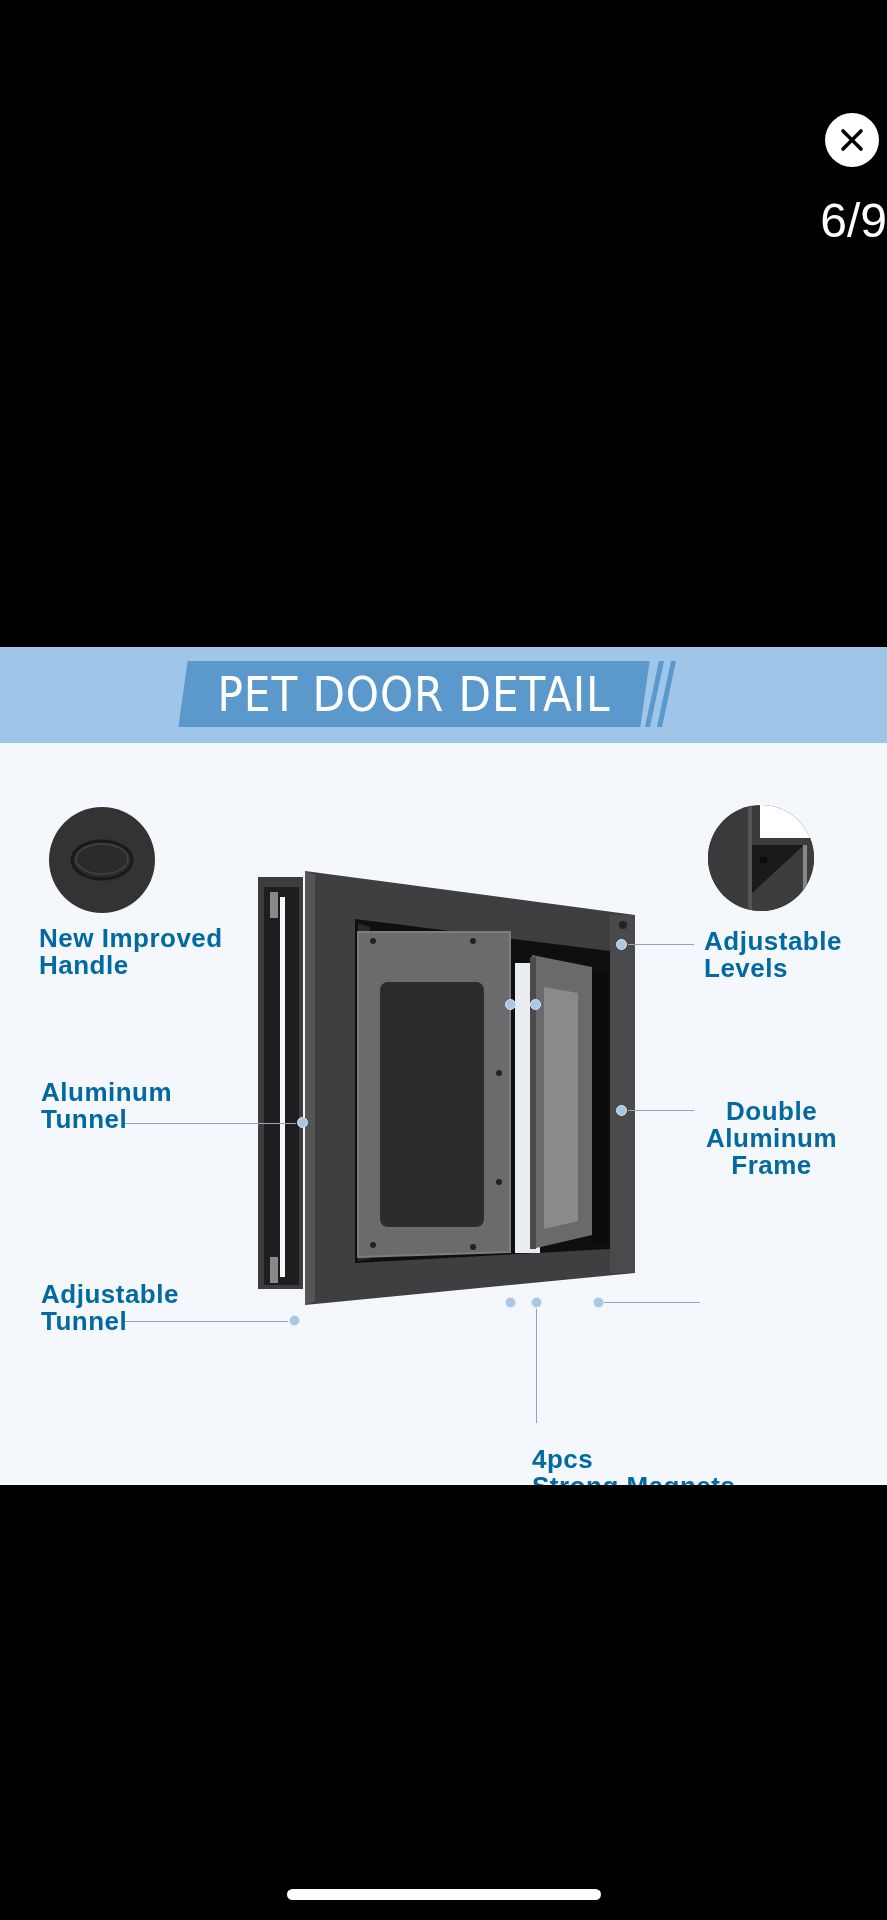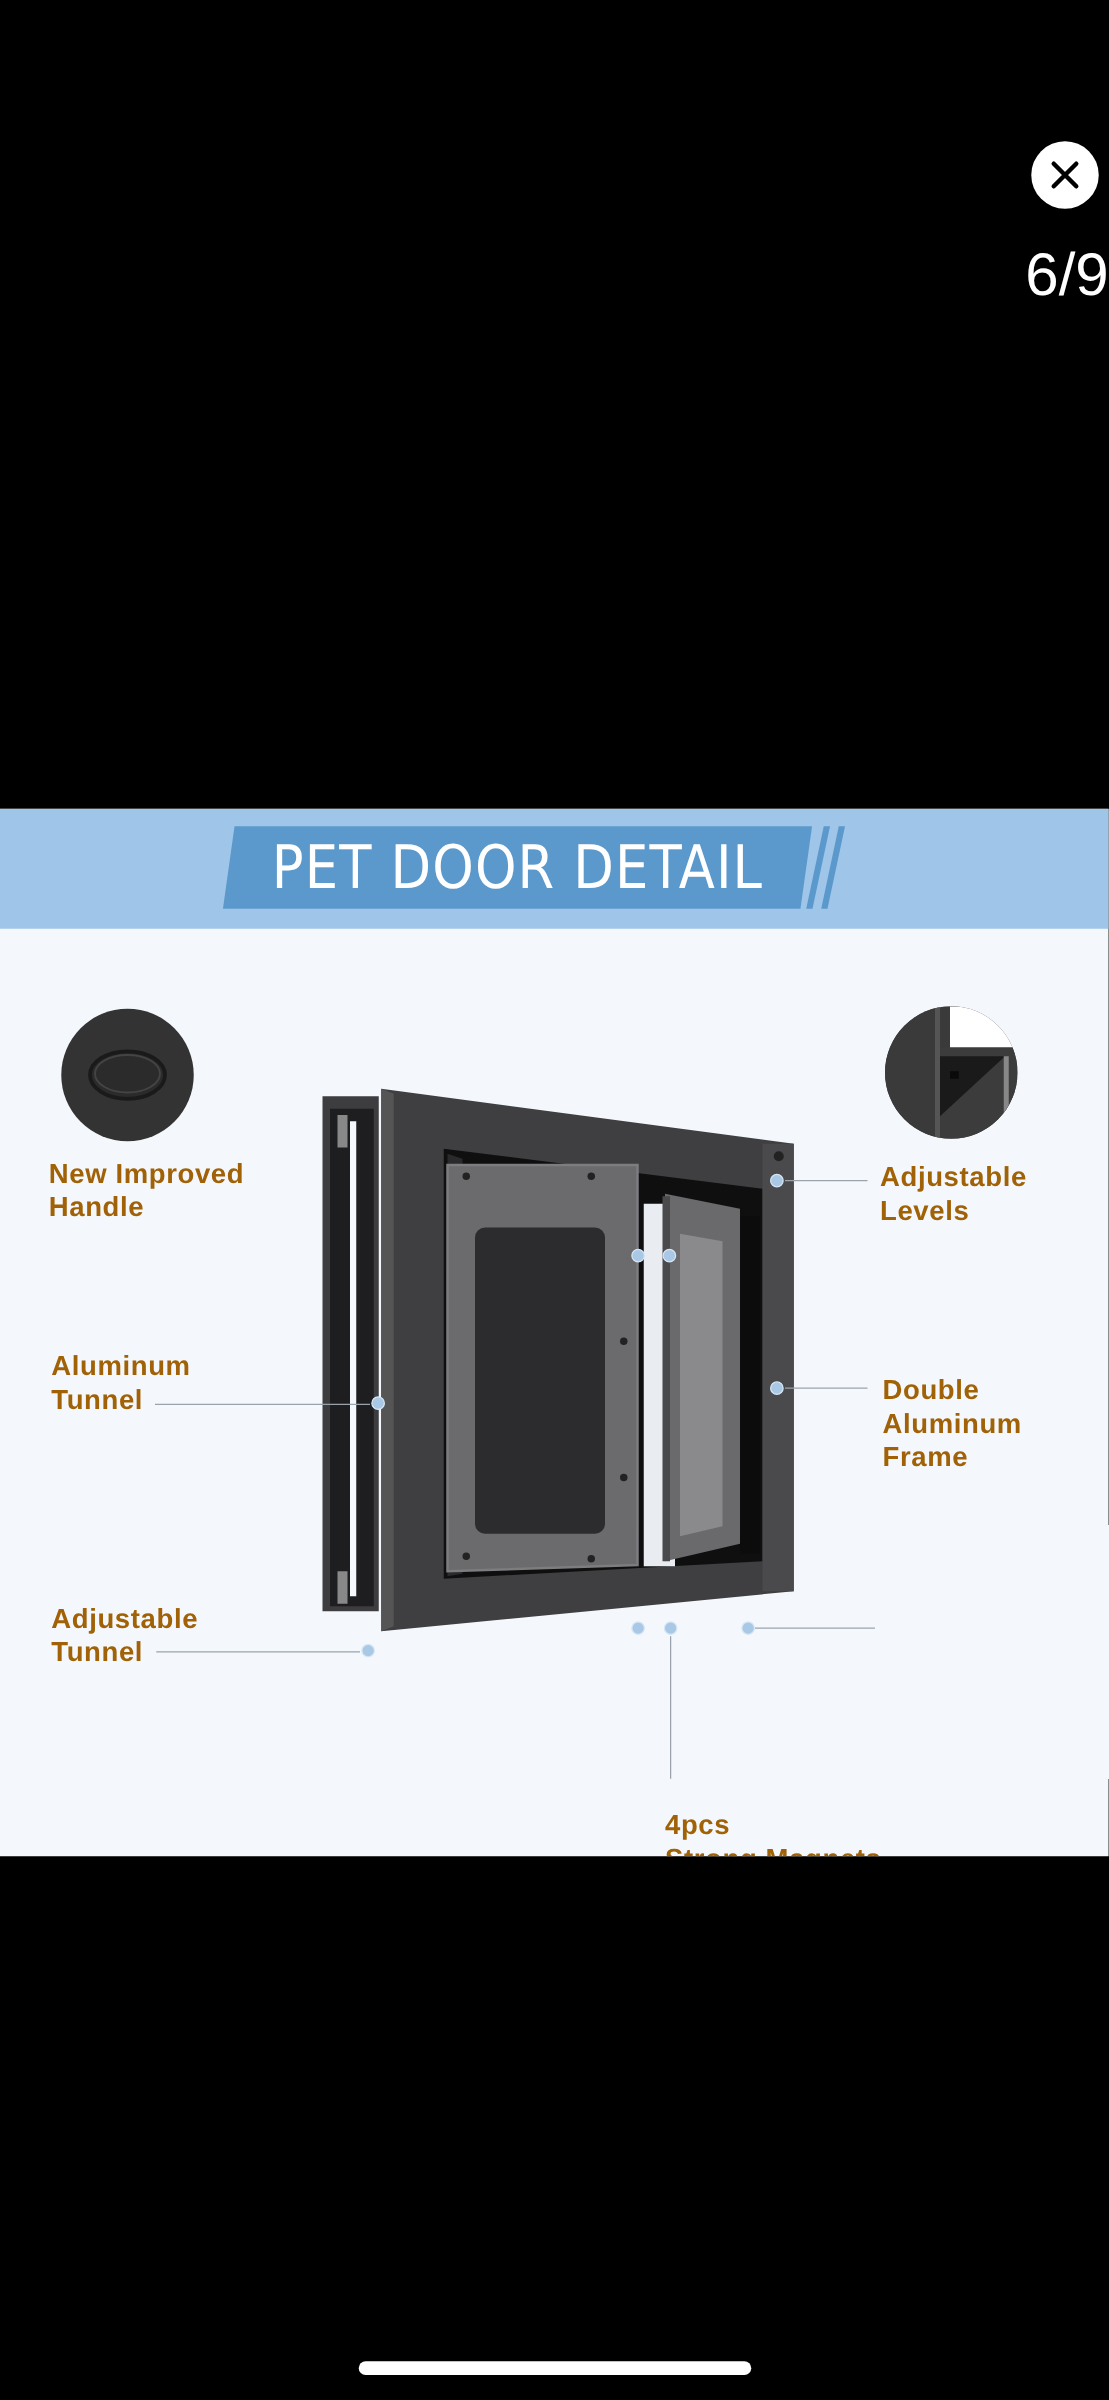--- a/index.html
+++ b/index.html
@@ -32,21 +32,21 @@
     }
     .banner-title {
       position: absolute; left: 183px; top: 14px; width: 462px; height: 66px;
       display: flex; align-items: center; justify-content: center;
       color: #fff; font-size: 48px; letter-spacing: 1px;
       font-family: "DejaVu Sans", sans-serif; font-weight: normal;
       transform: scaleX(0.88);
     }
 
     .label {
-      position: absolute; color: #a16207; font-weight: bold; font-size: 22px; line-height: 27px;
+      position: absolute; color: #0369a1; font-weight: bold; font-size: 26px; line-height: 27px;
       font-family: "Liberation Sans", sans-serif; letter-spacing: 0.5px; white-space: pre-line;
     }
     .leader { position: absolute; background: #9aa3ab; }
     .dot {
       position: absolute; width: 11px; height: 11px; border-radius: 50%;
       background: #a8c8e6; border: 1px solid #d6e6f4;
     }
     .inset-circle {
       position: absolute; border-radius: 50%; overflow: hidden;
     }
@@ -146,21 +146,21 @@
 
   <div class="leader" style="left:628px; top:297px; width:66px; height:1px;"></div>
   <div class="leader" style="left:628px; top:463px; width:66px; height:1px;"></div>
   <div class="leader" style="left:124px; top:476px; width:172px; height:1px;"></div>
   <div class="leader" style="left:125px; top:674px; width:163px; height:1px;"></div>
   <div class="leader" style="left:604px; top:655px; width:96px; height:1px;"></div>
   <div class="leader" style="left:536px; top:662px; width:1px; height:114px;"></div>
 
   <div class="label" style="left:41px; top:432px;">Aluminum
 Tunnel</div>
-  <div class="label" style="left:706px; top:451px;">Double
+  <div class="label" style="left:706px; top:451px;text-align:center;">Double
 Aluminum
 Frame</div>
   <div class="label" style="left:41px; top:634px;">Adjustable
 Tunnel</div>
   <div class="label" style="left:532px; top:782px;margin-top:17px;">4pcs
 Strong Magnets</div>
 </div>
 
 <div class="home-indicator"></div>
 

